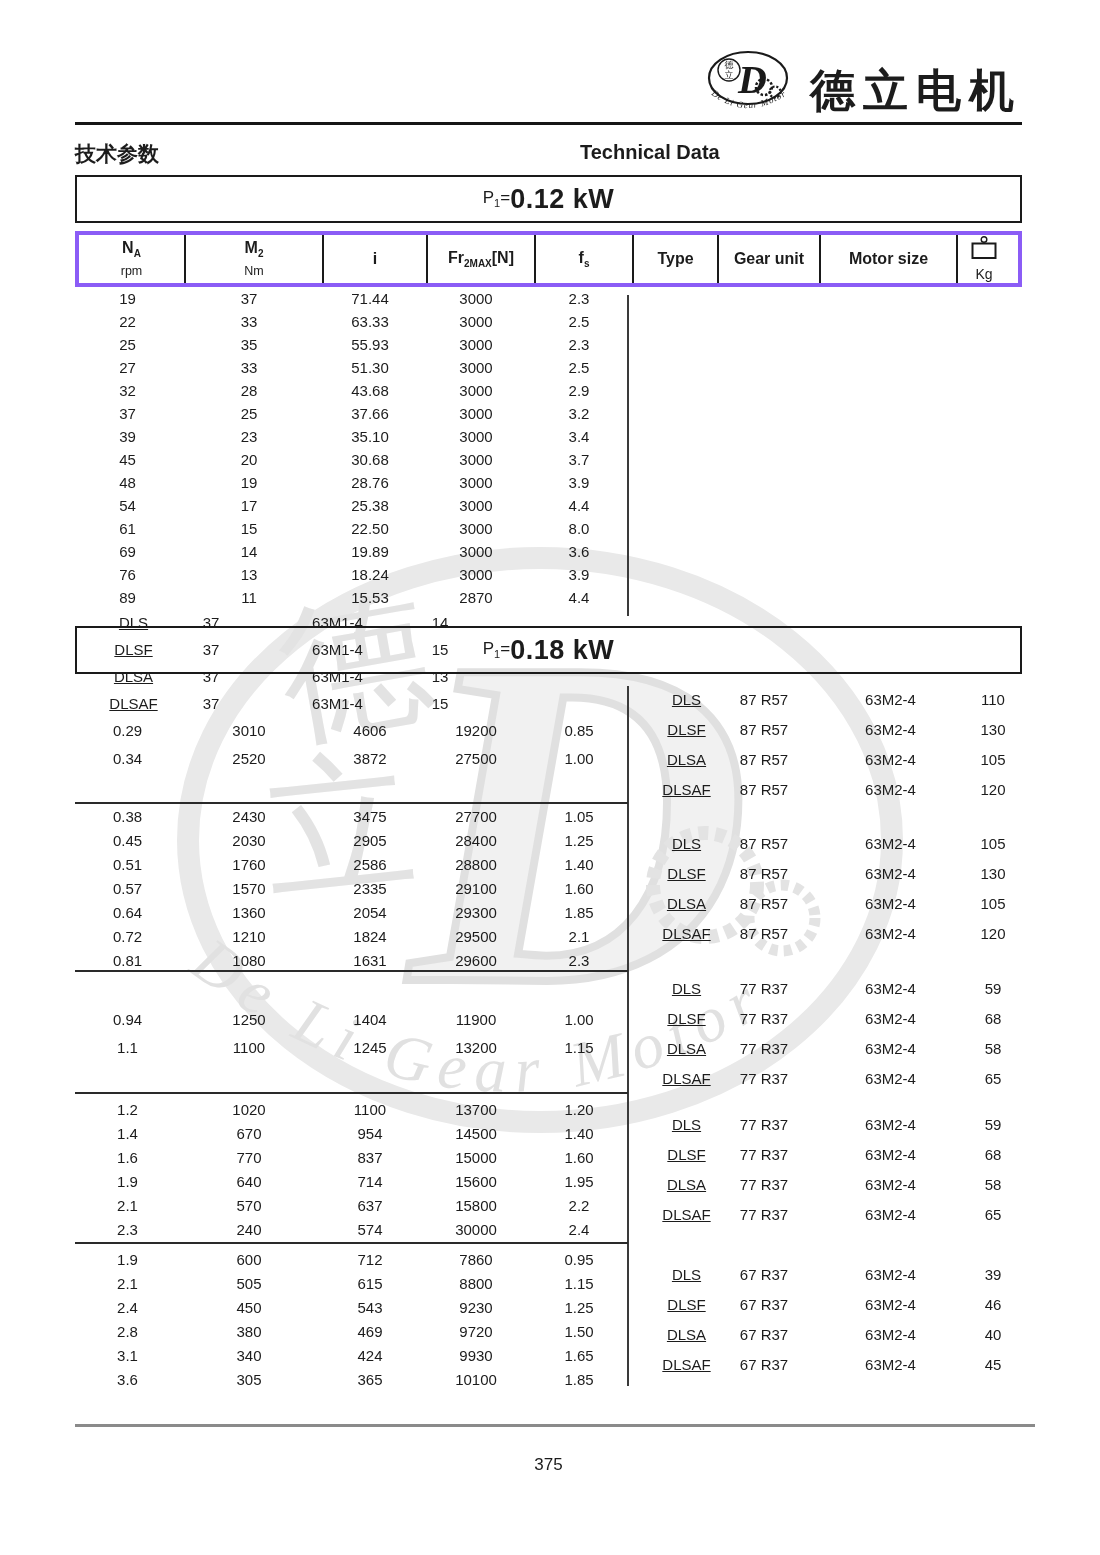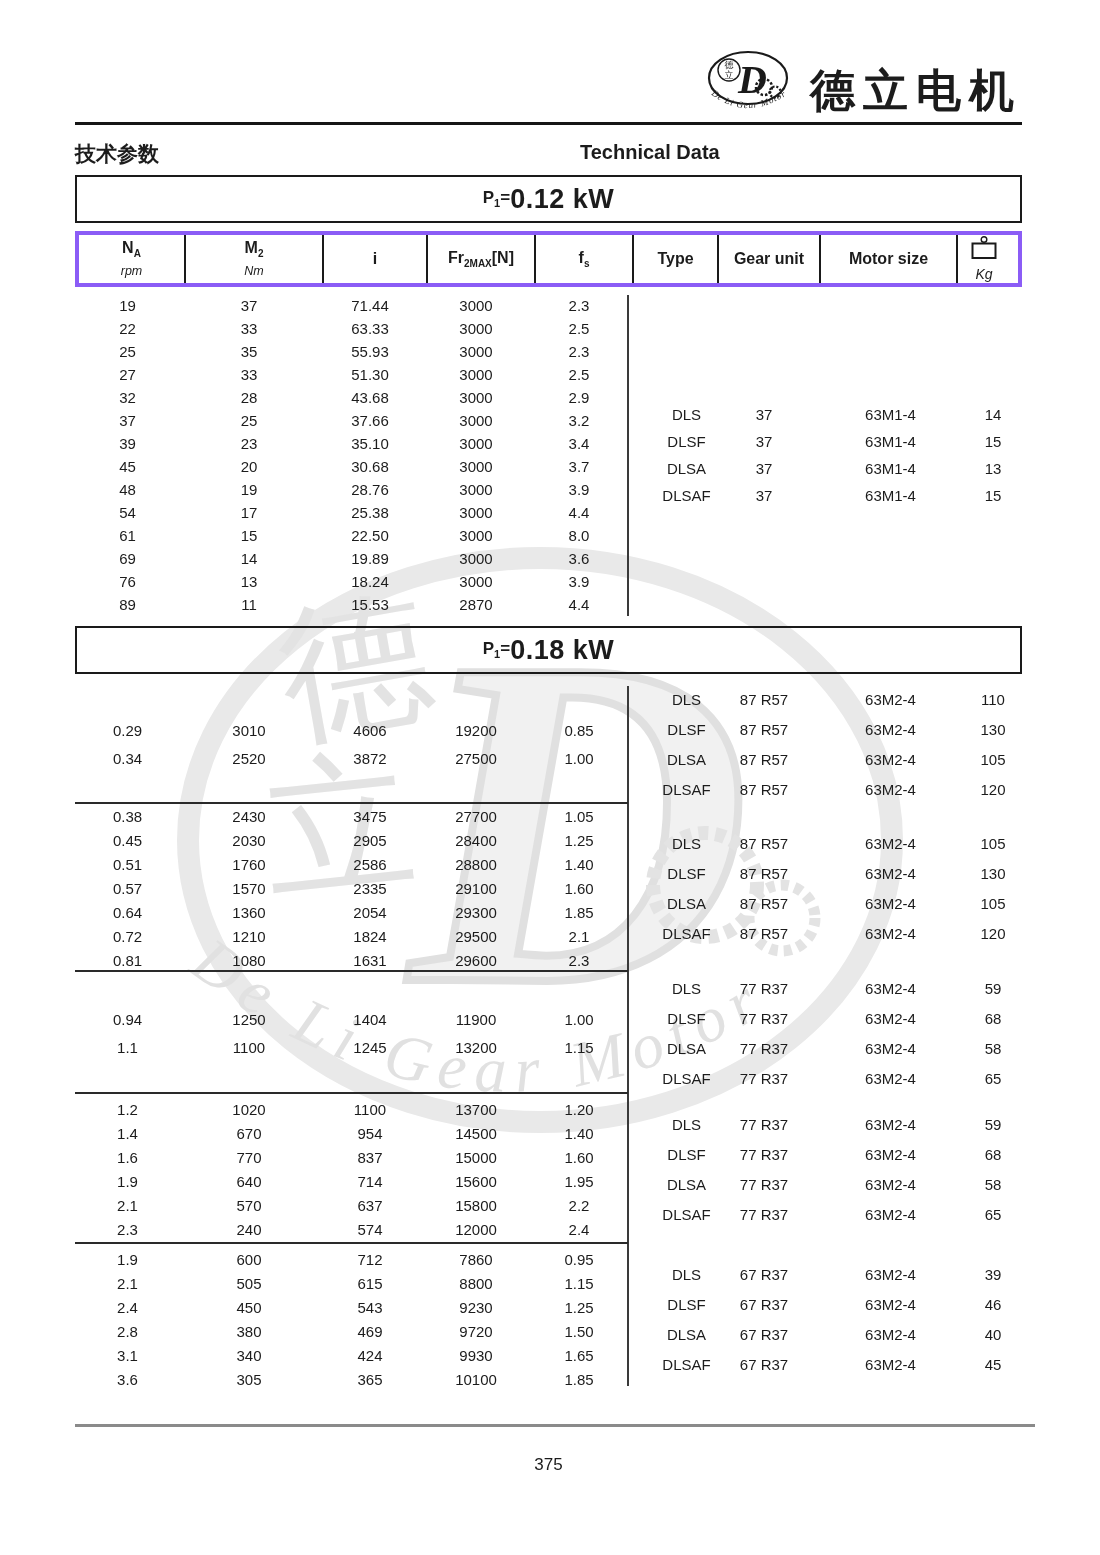--- a/index.html
+++ b/index.html
@@ -30,58 +30,58 @@
   
   .subheader { position:relative; height:50px; }
   .title-zh { position:absolute; left:0; top:15px; font-size:21px; font-weight:bold; }
   .title-en { position:absolute; left:505px; top:16px; font-size:20px; font-weight:bold; }
 
   
   .power-box {
     height:48px; border:2px solid #1a1a1a;
     display:flex; align-items:center; justify-content:center;
   }
-  .p-small { font-size:17px; font-weight:bold; }
+  .p-small { font-size:17px; font-weight:normal; }
   .p-small sub { font-size:11px; }
   .p-big { font-size:27px; font-weight:bold; letter-spacing:0.5px; }
 
   
   .hdr-row {
     margin-top:8px; height:56px; border:4px solid #8b5cf6;
     display:flex;
   }
   .hcell {
     display:flex; flex-direction:column; align-items:center; justify-content:center;
     border-left:2px solid #1a1a1a; flex:0 0 auto; min-width:0;
   }
   .hcell:first-child { border-left:none; }
   .h-main { font-size:16px; font-weight:bold; line-height:1.1; }
   .h-main sub { font-size:10px; font-weight:bold; }
-  .h-sub { font-size:12.5px; line-height:1.1; margin-top:6px;font-style:italic; }
+  .h-sub { font-size:12.5px; line-height:1.1; margin-top:6px; }
   .w-na{width:105px}.w-m2{width:138px}.w-i{width:104px}.w-fr{width:108px}.w-fs{width:98px}
   .w-type{width:85px}.w-gear{width:102px}.w-motor{width:137px}.w-kg{flex:1 1 aupx; width:54px}
   .kg-icon { display:block; margin-bottom:0; }
 
   
   .data-area { position:relative; display:flex; }
-  .area-012 { height:335px; }
+  .area-012 { height:335px;flex-direction:column; }
   .vdiv {
     position:absolute; left:552px; top:8px; bottom:6px; width:1.5px; background:#3a3a3a;
   }
   .left-rows {
     width:553px; display:flex; flex-direction:column; justify-content:center;
   }
   .right-rows {
     width:394px; display:flex; flex-direction:column; justify-content:center;
   }
   .data-row { display:flex; align-items:center; height:23px; font-size:15px; }
   .motor-row { display:flex; align-items:center; height:27px; font-size:15px; }
   .data-row span, .motor-row span { display:block; text-align:center; }
   .lc0{width:105px}.lc1{width:138px}.lc2{width:104px}.lc3{width:108px}.lc4{width:98px}
-  .mc0{width:85px; text-align:right; padding-left:32px;}
+  .mc0{width:85px; text-align:right; padding-left:32px;text-decoration:underline;}
   .mc1{width:102px}.mc2{width:151px}.mc3{width:54px}
 
   
   .groups-wrap { position:relative; margin-top:10px; }
   .groups-wrap .vdiv { top:2px; bottom:8px; }
   .group { position:relative; display:flex; }
   .group.sep::after {
     content:""; position:absolute; left:0; bottom:0; width:553px; height:2px; background:#2a2a2a;
   }
   .g1{height:120px} .g2{height:168px} .g3{height:122px} .g4{height:150px} .g5{height:150px}
@@ -518,21 +518,21 @@
               <span class="lc0">2.1</span>
               <span class="lc1">570</span>
               <span class="lc2">637</span>
               <span class="lc3">15800</span>
               <span class="lc4">2.2</span>
             </div>
             <div class="data-row">
               <span class="lc0">2.3</span>
               <span class="lc1">240</span>
               <span class="lc2">574</span>
-              <span class="lc3">12000</span>
+              <span class="lc3">30000</span>
               <span class="lc4">2.4</span>
             </div>
           </div>
         <div class="right-rows">
             <div class="motor-row">
               <span class="mc0">DLS</span>
               <span class="mc1">77 R37</span>
               <span class="mc2">63M2-4</span>
               <span class="mc3">59</span>
             </div>

